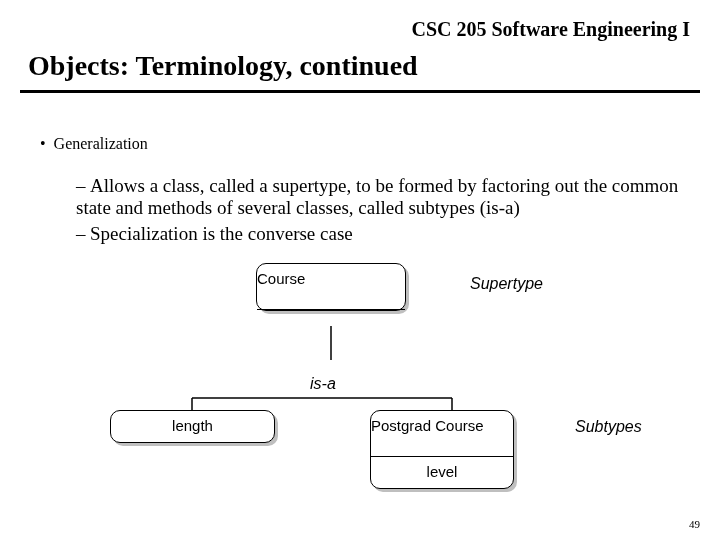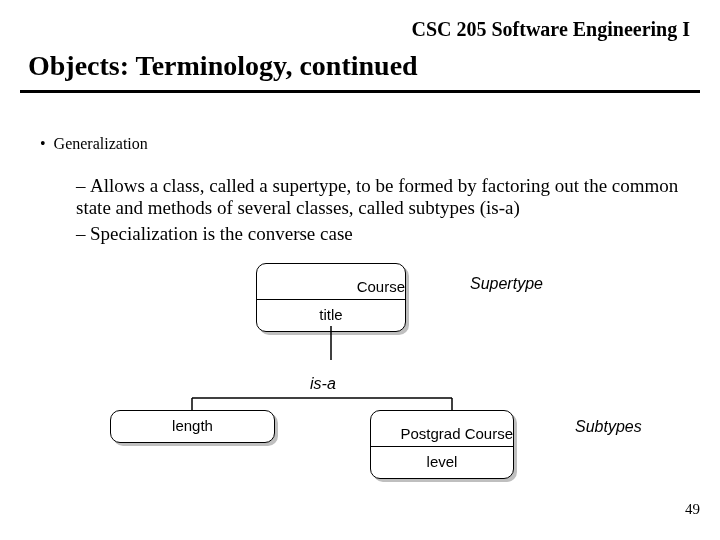--- a/index.html
+++ b/index.html
@@ -50,44 +50,43 @@
 
   
   .box {
     position: absolute;
     background: #fff;
     border: 1.5px solid #000;
     border-radius: 10px;
     box-shadow: 3px 3px 0 #bfbfbf;
   }
   .box-top {
-    text-align: right;
+    text-align: left;
     font-family: Arial, Helvetica, sans-serif;
     font-size: 15px;
-    padding: 6px 0 4px;
+    padding: 6px 0 22px;
     border-bottom: 1.5px solid #000;
-    margin-top: 8px;
   }
   .box-bot {
     text-align: center;
     font-family: Arial, Helvetica, sans-serif;
     font-size: 15px;
     padding: 6px 0 8px;
   }
   .lbl {
     position: absolute;
     font-family: Arial, Helvetica, sans-serif;
     font-style: italic;
     font-size: 16px;
   }
   .page-num {
     position: absolute;
-    bottom: 22px;
+    bottom: 10px;
     right: 20px;
-    font-size: 15px;
+    font-size: 11px;
   }
   svg.connectors {
     position: absolute;
     left: 0; top: 0;
     width: 720px; height: 540px;
     pointer-events: none;
   }
 </style>
 </head>
 <body>
@@ -103,21 +102,20 @@
 
 <div class="sub sub1">
   <span class="dash">–</span><span>Allows a class, called a supertype, to be formed by factoring out the common state and methods of several classes, called subtypes (is-a)</span>
 </div>
 <div class="sub sub2">
   <span class="dash">–</span><span>Specialization is the converse case</span>
 </div>
 
 <div class="box" style="left:256px; top:263px; width:150px;">
   <div class="box-top">Course</div>
-  <div class="box-bot">title</div>
 </div>
 
 <div class="lbl" style="left:470px; top:275px;">Supertype</div>
 
 <div class="lbl" style="left:310px; top:375px; font-weight:normal;">is-a</div>
 
 <div class="box" style="left:110px; top:410px; width:165px;">
   <div class="box-bot">length</div>
 </div>
 

